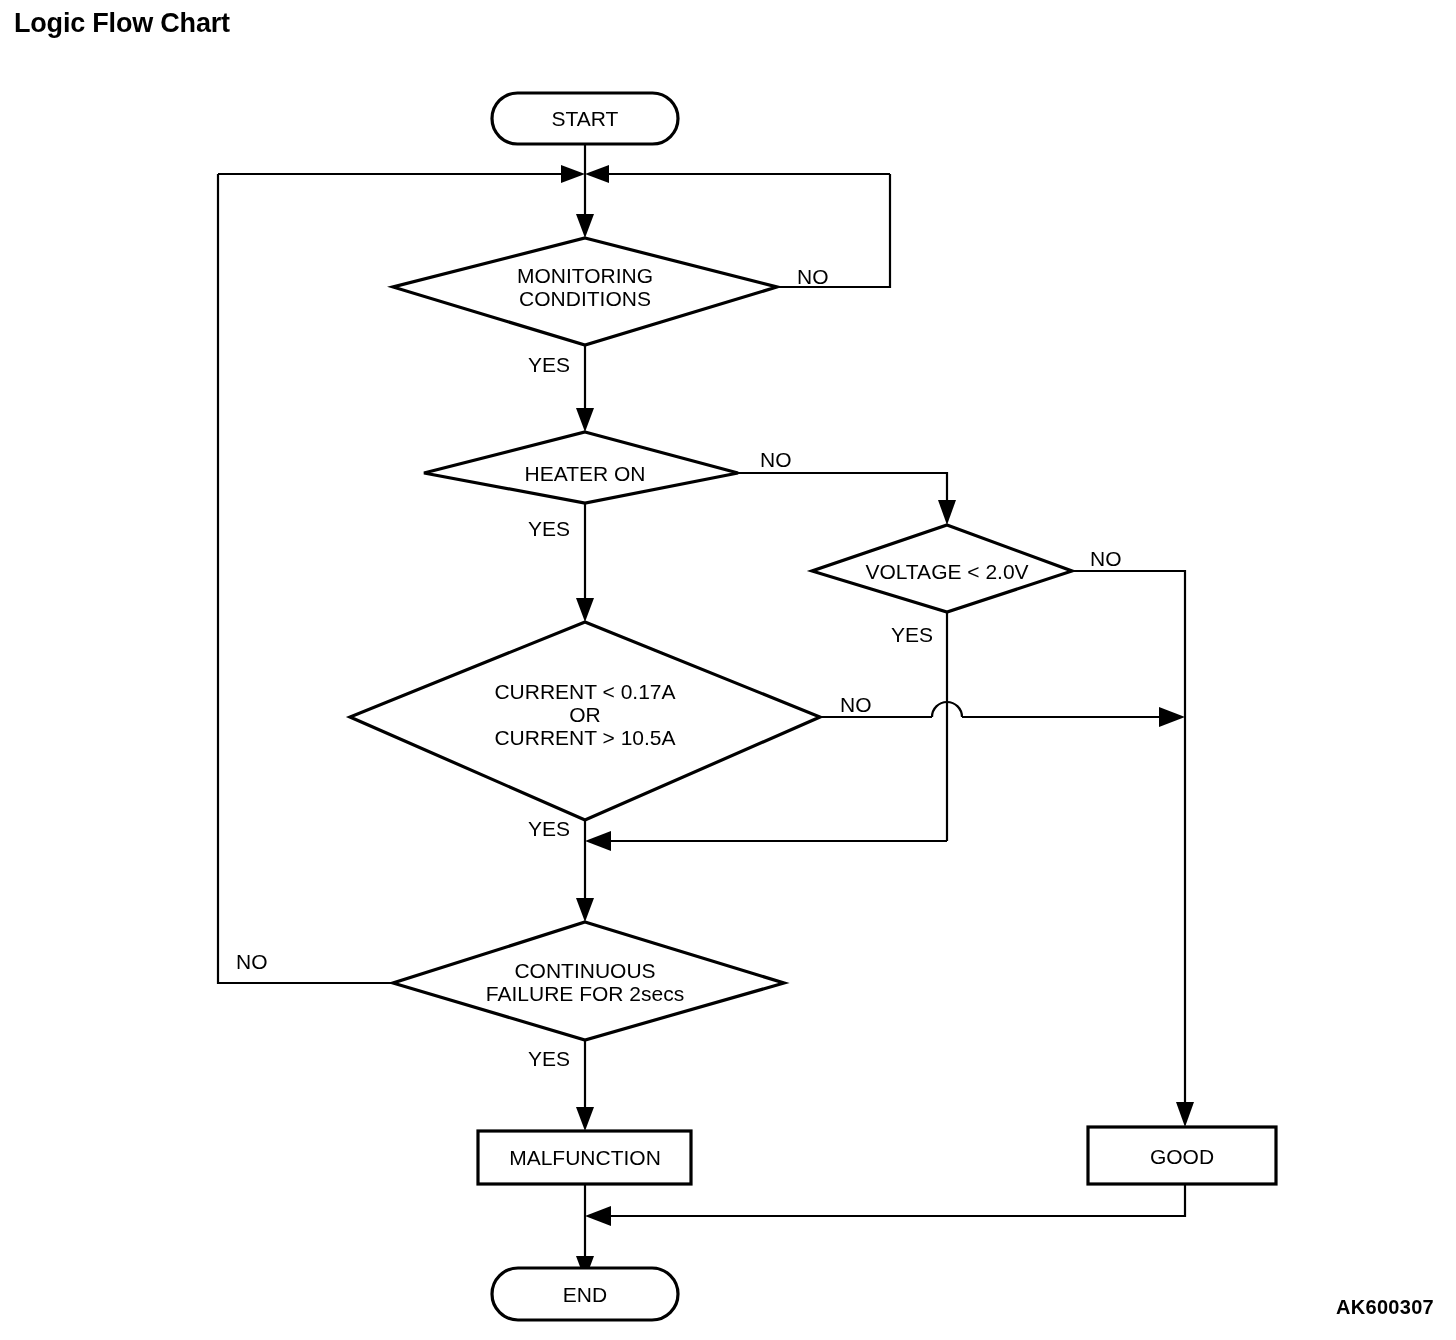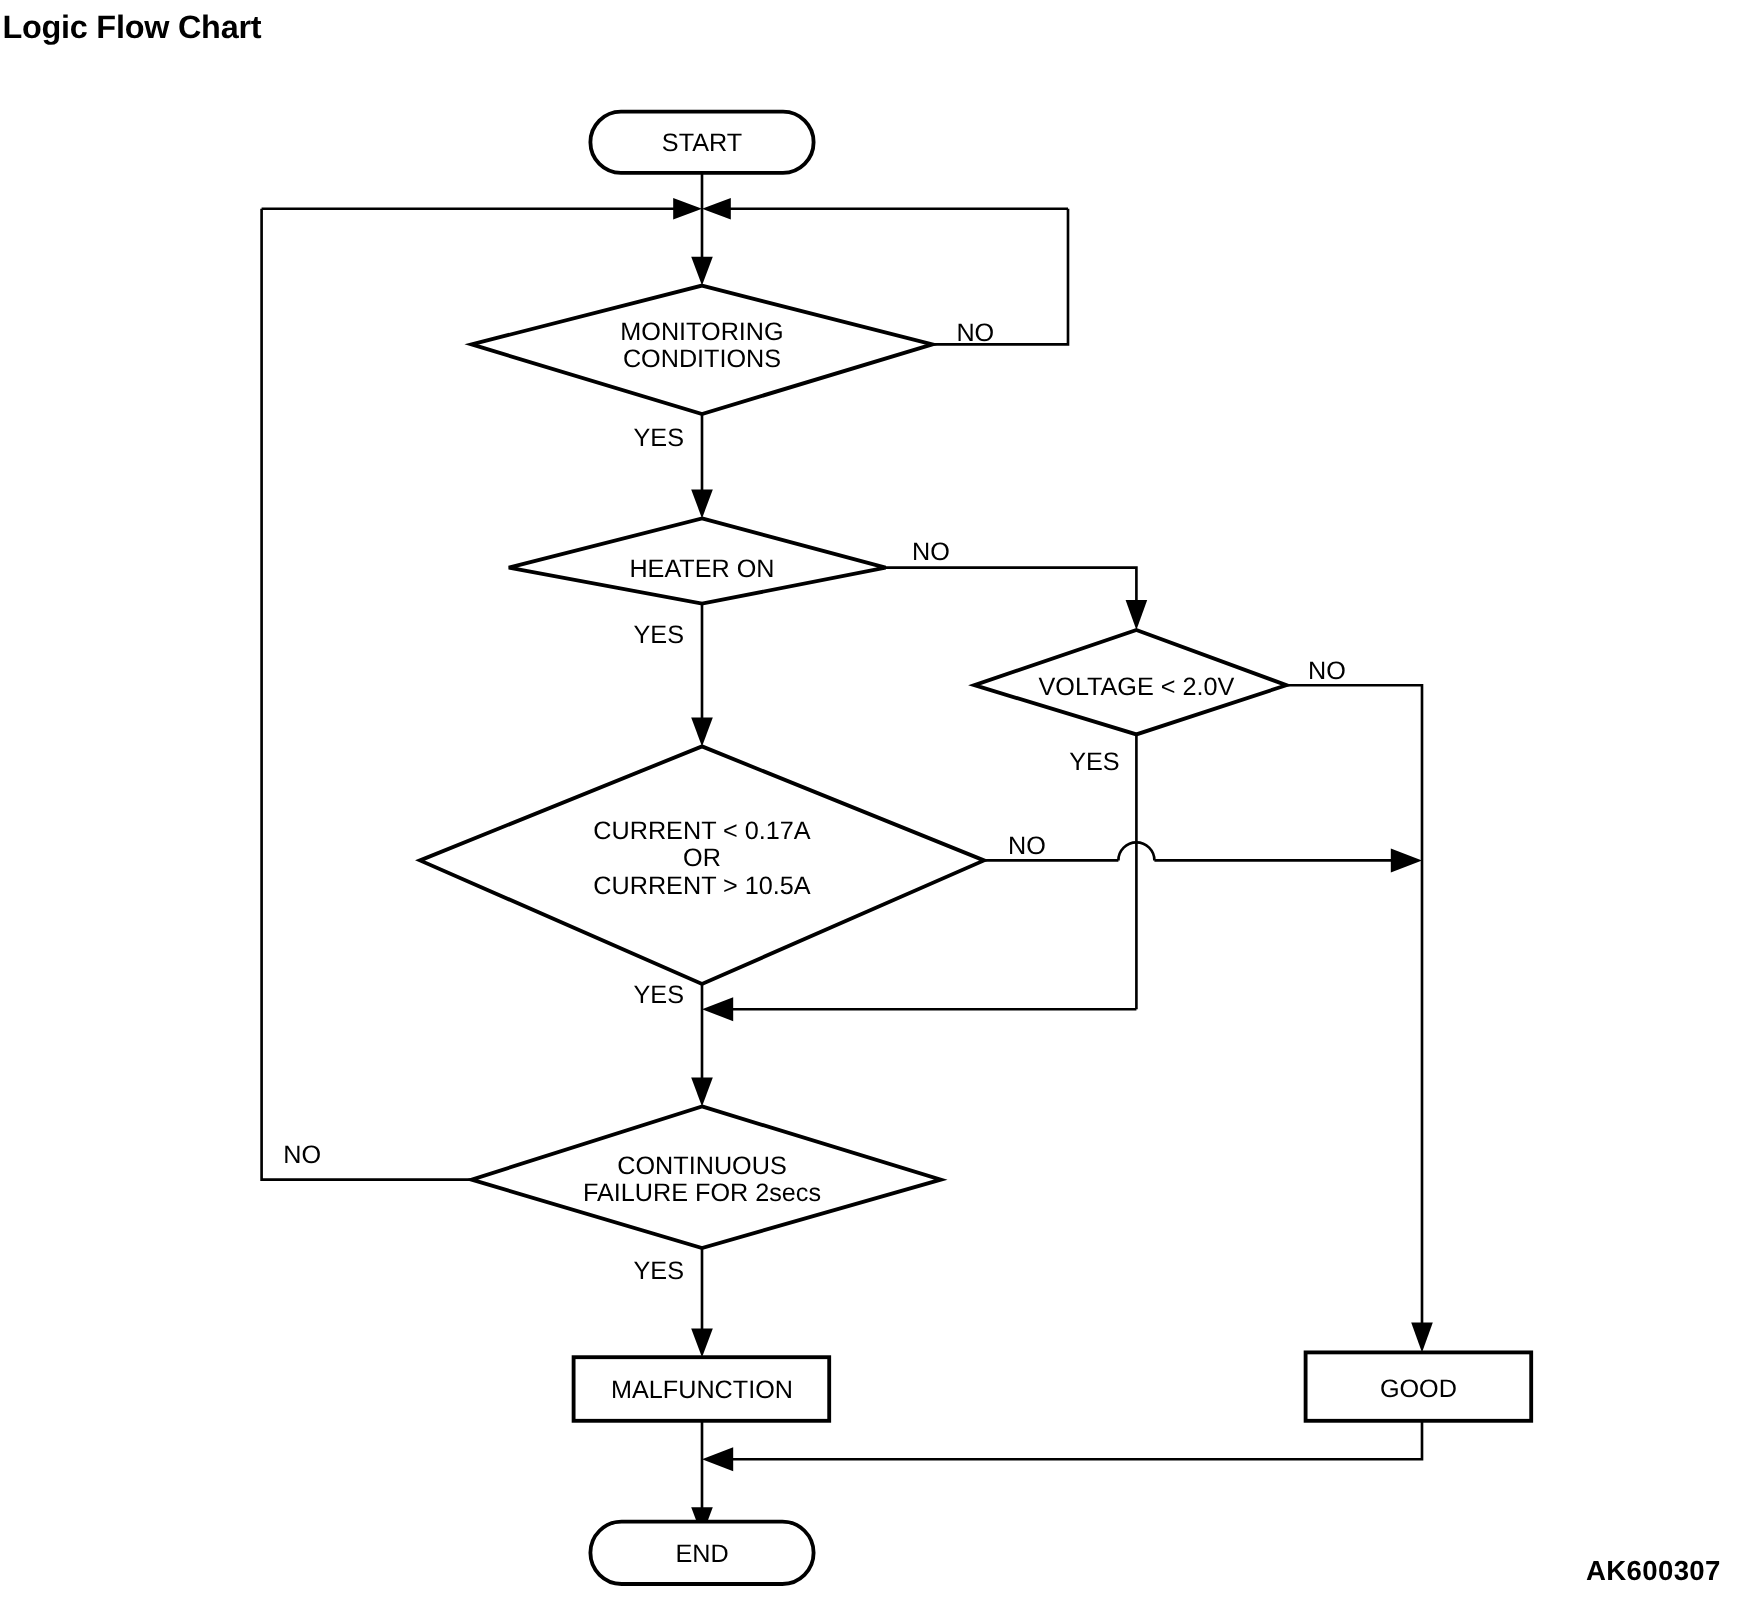--- a/index.html
+++ b/index.html
@@ -9,32 +9,32 @@
   }
   body {
     width: 1456px;
     height: 1340px;
     font-family: "Liberation Sans", sans-serif;
     position: relative;
     overflow: hidden;
   }
   #page-title {
     position: absolute;
-    left: 2px;
+    left: 14px;
     top: 8px;
     font-size: 27px;
     font-weight: bold;
     letter-spacing: -0.2px;
     color: #000000;
   }
   #ak-code {
     position: absolute;
     right: 22px;
     top: 1296px;
-    font-size: 23px;
+    font-size: 20px;
     font-weight: bold;
     color: #000000;
     letter-spacing: 0.3px;
   }
   #flow-svg {
     position: absolute;
     left: 0;
     top: 0;
   }
   .node-text {

